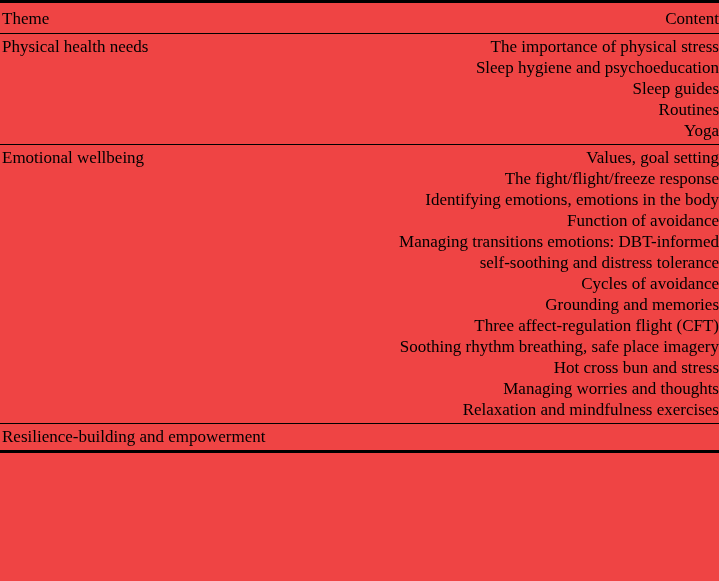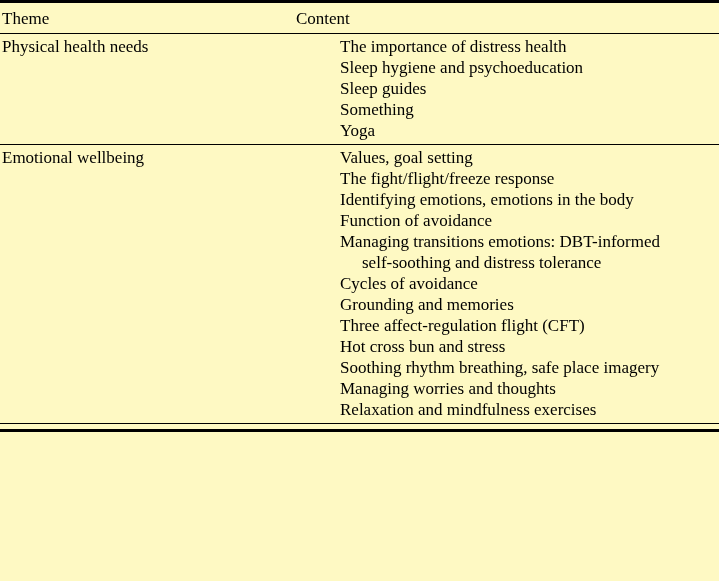--- a/index.html
+++ b/index.html
@@ -4,21 +4,21 @@
 <style>
   html, body {
     margin: 0;
     padding: 0;
     background: #ffffff;
   }
   .page {
     position: relative;
     width: 719px;
     height: 581px;
-    background: #fef9c3;
+    background: #ef4444;
     color: #000000;
     font-family: "Liberation Serif", "DejaVu Serif", serif;
     font-size: 17px;
     overflow: hidden;
     box-sizing: border-box;
   }
   .paper-table {
     width: 719px;
     border-top: 3px solid #000000;
     border-bottom: 3px solid #000000;
@@ -44,20 +44,21 @@
     box-sizing: border-box;
     padding-left: 2px;
     padding-right: 8px;
     line-height: 21px;
   }
   .content-cell {
     flex: 1 1 auto;
     box-sizing: border-box;
     min-width: 0;
     line-height: 21px;
+    text-align: right;
   }
   .content-line {
     white-space: pre-wrap;
     padding-left: 22px;
     text-indent: -22px;
     line-height: 21px;
   }
 </style>
 </head>
 <body>
@@ -65,44 +66,45 @@
 <div class="page">
   <div class="paper-table">
     <div class="row header-row">
       <div class="theme-cell">Theme</div>
       <div class="content-cell">Content</div>
     </div>
     <div>
   <div class="row section-row">
     <div class="theme-cell">Physical health needs</div>
     <div class="content-cell">
-            <div class="content-line">The importance of distress health</div>
+            <div class="content-line">The importance of physical stress</div>
             <div class="content-line">Sleep hygiene and psychoeducation</div>
             <div class="content-line">Sleep guides</div>
-            <div class="content-line">Something</div>
+            <div class="content-line">Routines</div>
             <div class="content-line">Yoga</div>
           </div>
   </div>
 
   <div class="row section-row">
     <div class="theme-cell">Emotional wellbeing</div>
     <div class="content-cell">
             <div class="content-line">Values, goal setting</div>
             <div class="content-line">The fight/flight/freeze response</div>
             <div class="content-line">Identifying emotions, emotions in the body</div>
             <div class="content-line">Function of avoidance</div>
             <div class="content-line">Managing transitions emotions: DBT-informed
 self-soothing and distress tolerance</div>
             <div class="content-line">Cycles of avoidance</div>
             <div class="content-line">Grounding and memories</div>
             <div class="content-line">Three affect-regulation flight (CFT)</div>
+            <div class="content-line">Soothing rhythm breathing, safe place imagery</div>
             <div class="content-line">Hot cross bun and stress</div>
-            <div class="content-line">Soothing rhythm breathing, safe place imagery</div>
             <div class="content-line">Managing worries and thoughts</div>
             <div class="content-line">Relaxation and mindfulness exercises</div>
           </div>
   </div>
 
   <div class="row section-row">
+    <div class="theme-cell">Resilience-building and empowerment</div>
   </div>
 </div>
   </div>
 </div>
 
 </body></html>

